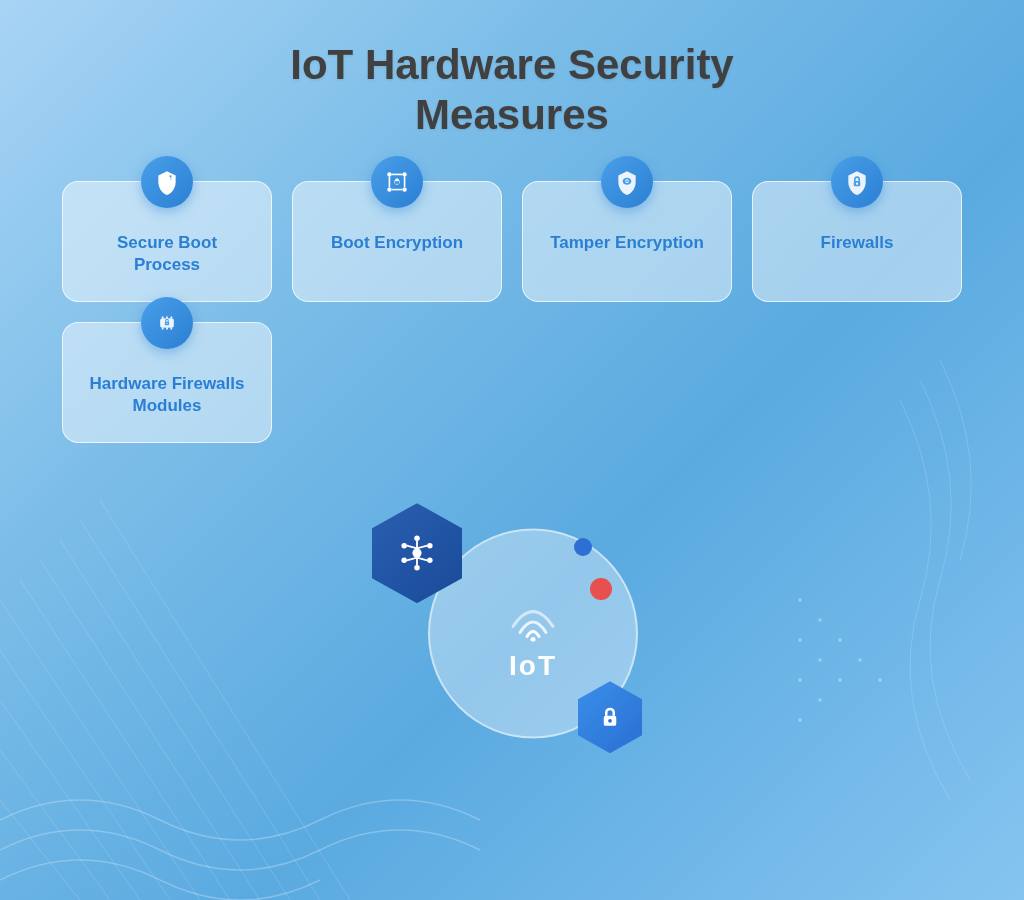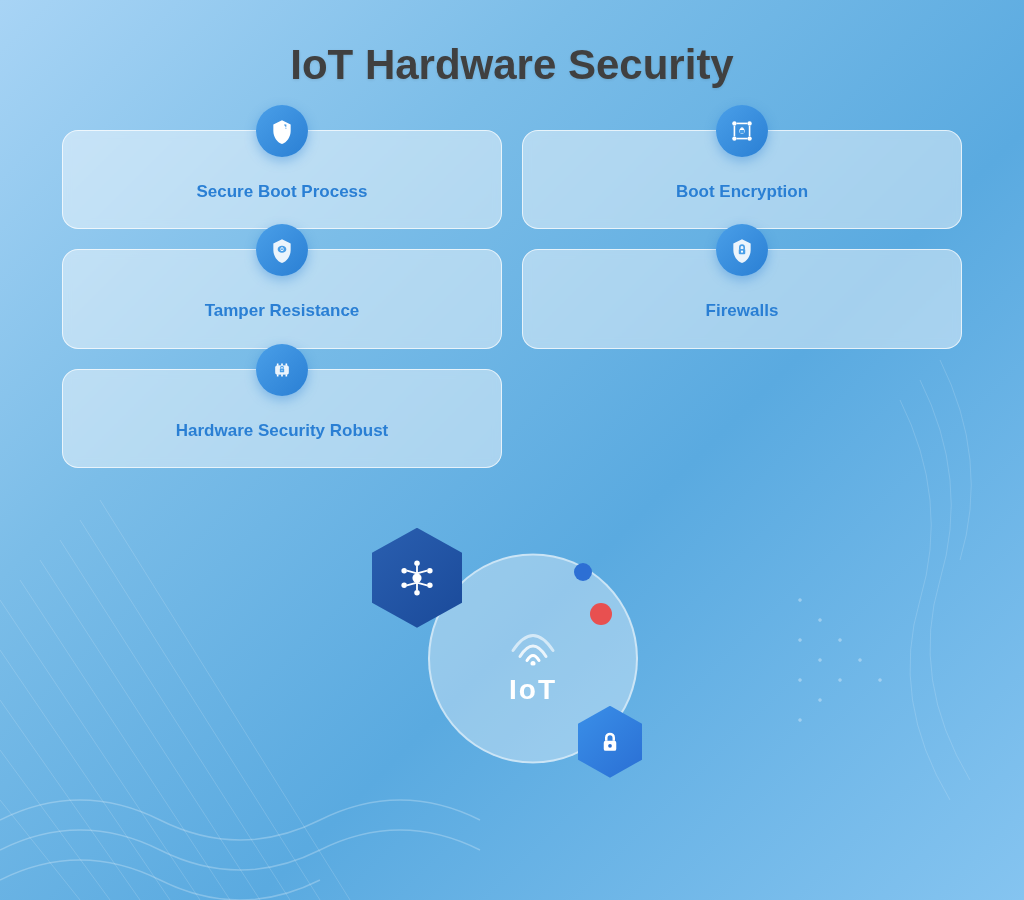--- a/index.html
+++ b/index.html
@@ -39,21 +39,21 @@
       font-size: 42px;
       font-weight: 700;
       text-align: center;
       line-height: 1.2;
       margin-bottom: 40px;
       text-shadow: 0 1px 3px rgba(0,0,0,0.1);
     }
 
     .cards-grid {
       display: grid;
-      grid-template-columns: repeat(2, 1fr);
+      grid-template-columns: repeat(4, 1fr);
       gap: 20px;
       width: 100%;
       max-width: 900px;
       margin-bottom: 40px;
     }
 
     .card {
       background: rgba(255, 255, 255, 0.45);
       border: 1.5px solid rgba(255, 255, 255, 0.7);
       border-radius: 16px;
@@ -230,20 +230,21 @@
       <path d="M 0 850 Q 80 810 160 850 Q 240 890 320 850 Q 400 810 480 850"></path>
       <path d="M 0 880 Q 80 840 160 880 Q 240 920 320 880"></path>
     </g>
   </svg>
 </div>
 
 <div class="content">
 
   <h1 class="page-title">
     <span>IoT Hardware Security</span><br>
+    <span>Measures</span>
   </h1>
 
   <div class="cards-grid">
 
     <div class="card">
       <div class="card-icon-wrap">
         <svg viewBox="0 0 24 24" fill="white">
 
           <path d="M12 2L4 6v6c0 5.5 3.5 10.6 8 12 4.5-1.4 8-6.5 8-12V6L12 2zm0 4h4v2h-1v1h1v1h-4V7h-1V6h1zm-2 0v1h-1v3h1v1h4v-1h1V7h-1V6h-3z"></path>
           <rect x="9" y="9" width="6" height="4" rx="0.5" fill="white" opacity="0.9"></rect>
@@ -279,21 +280,21 @@
 
     <div class="card">
       <div class="card-icon-wrap">
         <svg viewBox="0 0 24 24" fill="white">
 
           <path d="M12 2L4 6v6c0 5.5 3.5 10.6 8 12 4.5-1.4 8-6.5 8-12V6L12 2z" fill="white" opacity="0.9"></path>
           <path d="M12 8c-2.2 0-4 1.4-4 3.2C8 13 9.8 14.5 12 14.5s4-1.5 4-3.3C16 9.4 14.2 8 12 8zm0 1.5c.8 0 1.5.6 1.5 1.7S12.8 13 12 13s-1.5-.6-1.5-1.8.7-1.7 1.5-1.7z" fill="#4a9fe8"></path>
           <circle cx="12" cy="11.2" r="0.8" fill="#4a9fe8"></circle>
         </svg>
       </div>
-      <span class="card-label">Tamper Resistance</span>
+      <span class="card-label">Tamper Encryption</span>
     </div>
 
 
     <div class="card">
       <div class="card-icon-wrap">
         <svg viewBox="0 0 24 24" fill="white">
 
           <path d="M12 2L4 6v6c0 5.5 3.5 10.6 8 12 4.5-1.4 8-6.5 8-12V6L12 2z" fill="white" opacity="0.9"></path>
           <rect x="9" y="11" width="6" height="5" rx="1" fill="#4a9fe8"></rect>
           <path d="M10 11v-1.5a2 2 0 014 0V11" stroke="#4a9fe8" stroke-width="1.5" fill="none"></path>
@@ -315,21 +316,21 @@
           <line x1="16" y1="6" x2="16" y2="8" stroke="white" stroke-width="1.5"></line>
           <line x1="8" y1="16" x2="8" y2="18" stroke="white" stroke-width="1.5"></line>
           <line x1="12" y1="16" x2="12" y2="18" stroke="white" stroke-width="1.5"></line>
           <line x1="16" y1="16" x2="16" y2="18" stroke="white" stroke-width="1.5"></line>
 
           <rect x="10" y="10.5" width="4" height="3.5" rx="0.5" fill="#4a9fe8"></rect>
           <path d="M10.8 10.5v-0.8a1.2 1.2 0 012.4 0v0.8" stroke="#4a9fe8" stroke-width="1" fill="none"></path>
           <circle cx="12" cy="12.2" r="0.5" fill="white"></circle>
         </svg>
       </div>
-      <span class="card-label">Hardware Security Robust</span>
+      <span class="card-label">Hardware Firewalls Modules</span>
     </div>
 
   </div>
 
   <div class="illustration">
 
     <div class="hex-blue-dark">
       <div class="hex-dark-blue">
         <svg width="44" height="44" viewBox="0 0 24 24" fill="white">
 

